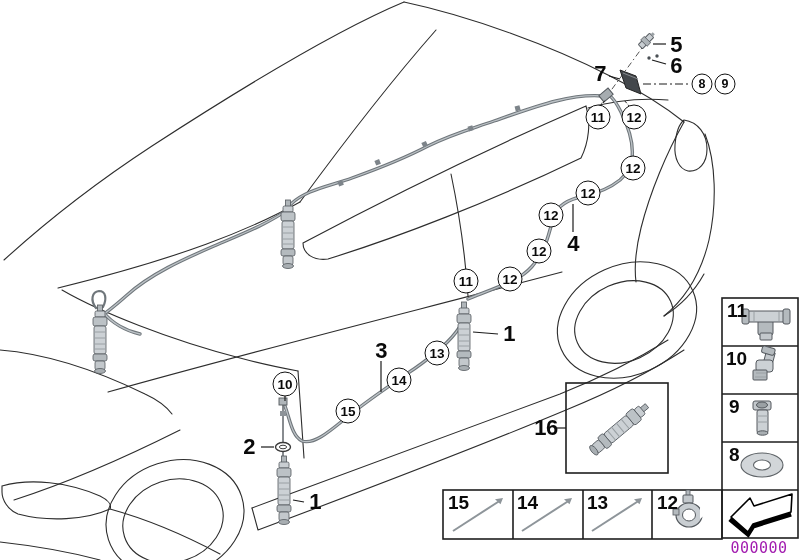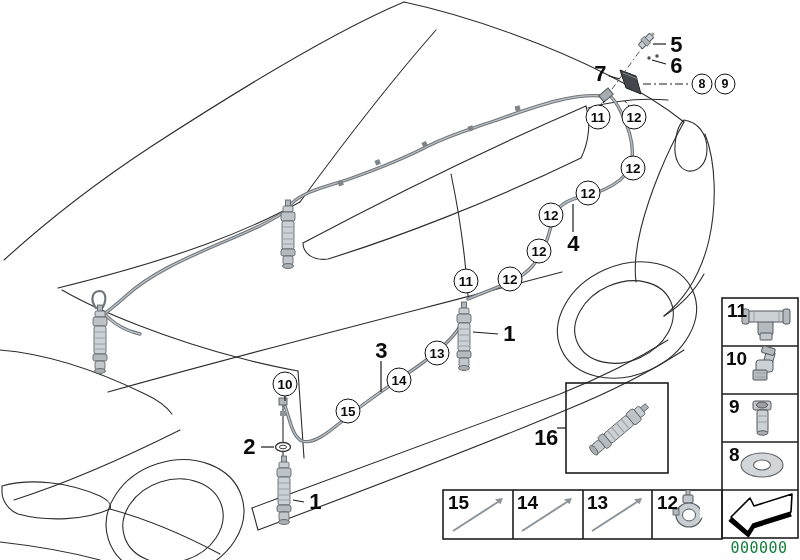--- a/index.html
+++ b/index.html
@@ -7,21 +7,21 @@
          font-family:"Liberation Sans",sans-serif;}
   .stage svg{position:absolute;left:0;top:0;}
   .cc{position:absolute;width:25px;height:25px;border:1.8px solid #111;border-radius:50%;
       background:#fff;display:flex;align-items:center;justify-content:center;
       font-size:13.5px;font-weight:bold;color:#0a0a0a;transform:translate(-50%,-50%);
       box-sizing:border-box;line-height:1;}
   .cc.sm{width:21px;height:21px;font-size:12.5px;border-width:1.6px;}
   .bl{position:absolute;transform:translate(-50%,-50%);font-size:22px;font-weight:bold;
       color:#0a0a0a;line-height:1;letter-spacing:-0.5px;}
   .boxnum{position:absolute;font-size:19px;font-weight:bold;color:#0a0a0a;line-height:1;}
-  .footer-code{position:absolute;transform:translate(-50%,-50%);font-size:15px;color:#15803d;
+  .footer-code{position:absolute;transform:translate(-50%,-50%);font-size:15px;color:#a21caf;
       font-family:"DejaVu Sans Mono",monospace;letter-spacing:0.5px;}
 </style>
 </head>
 <body>
 
 <div class="stage">
 
 <svg width="800" height="560" viewBox="0 0 800 560">
   <defs>
     <g id="pump">
@@ -226,21 +226,21 @@
   <div class="cc sm" style="left:725px;top:84px">9</div>
 
   <div class="bl" style="left:676px;top:45px">5</div>
   <div class="bl" style="left:676px;top:66px">6</div>
   <div class="bl" style="left:600px;top:74px">7</div>
   <div class="bl" style="left:573px;top:244px">4</div>
   <div class="bl" style="left:509px;top:334px">1</div>
   <div class="bl" style="left:381px;top:351px">3</div>
   <div class="bl" style="left:249px;top:447px">2</div>
   <div class="bl" style="left:315px;top:502px">1</div>
-  <div class="bl" style="left:546px;top:438px">16</div>
+  <div class="bl" style="left:546px;top:428px">16</div>
 
   <div class="boxnum" style="left:727px;top:301px">11</div>
   <div class="boxnum" style="left:726px;top:349px">10</div>
   <div class="boxnum" style="left:729px;top:397px">9</div>
   <div class="boxnum" style="left:729px;top:445px">8</div>
   <div class="boxnum" style="left:448px;top:493px">15</div>
   <div class="boxnum" style="left:517px;top:493px">14</div>
   <div class="boxnum" style="left:587px;top:493px">13</div>
   <div class="boxnum" style="left:657px;top:493px">12</div>
 

